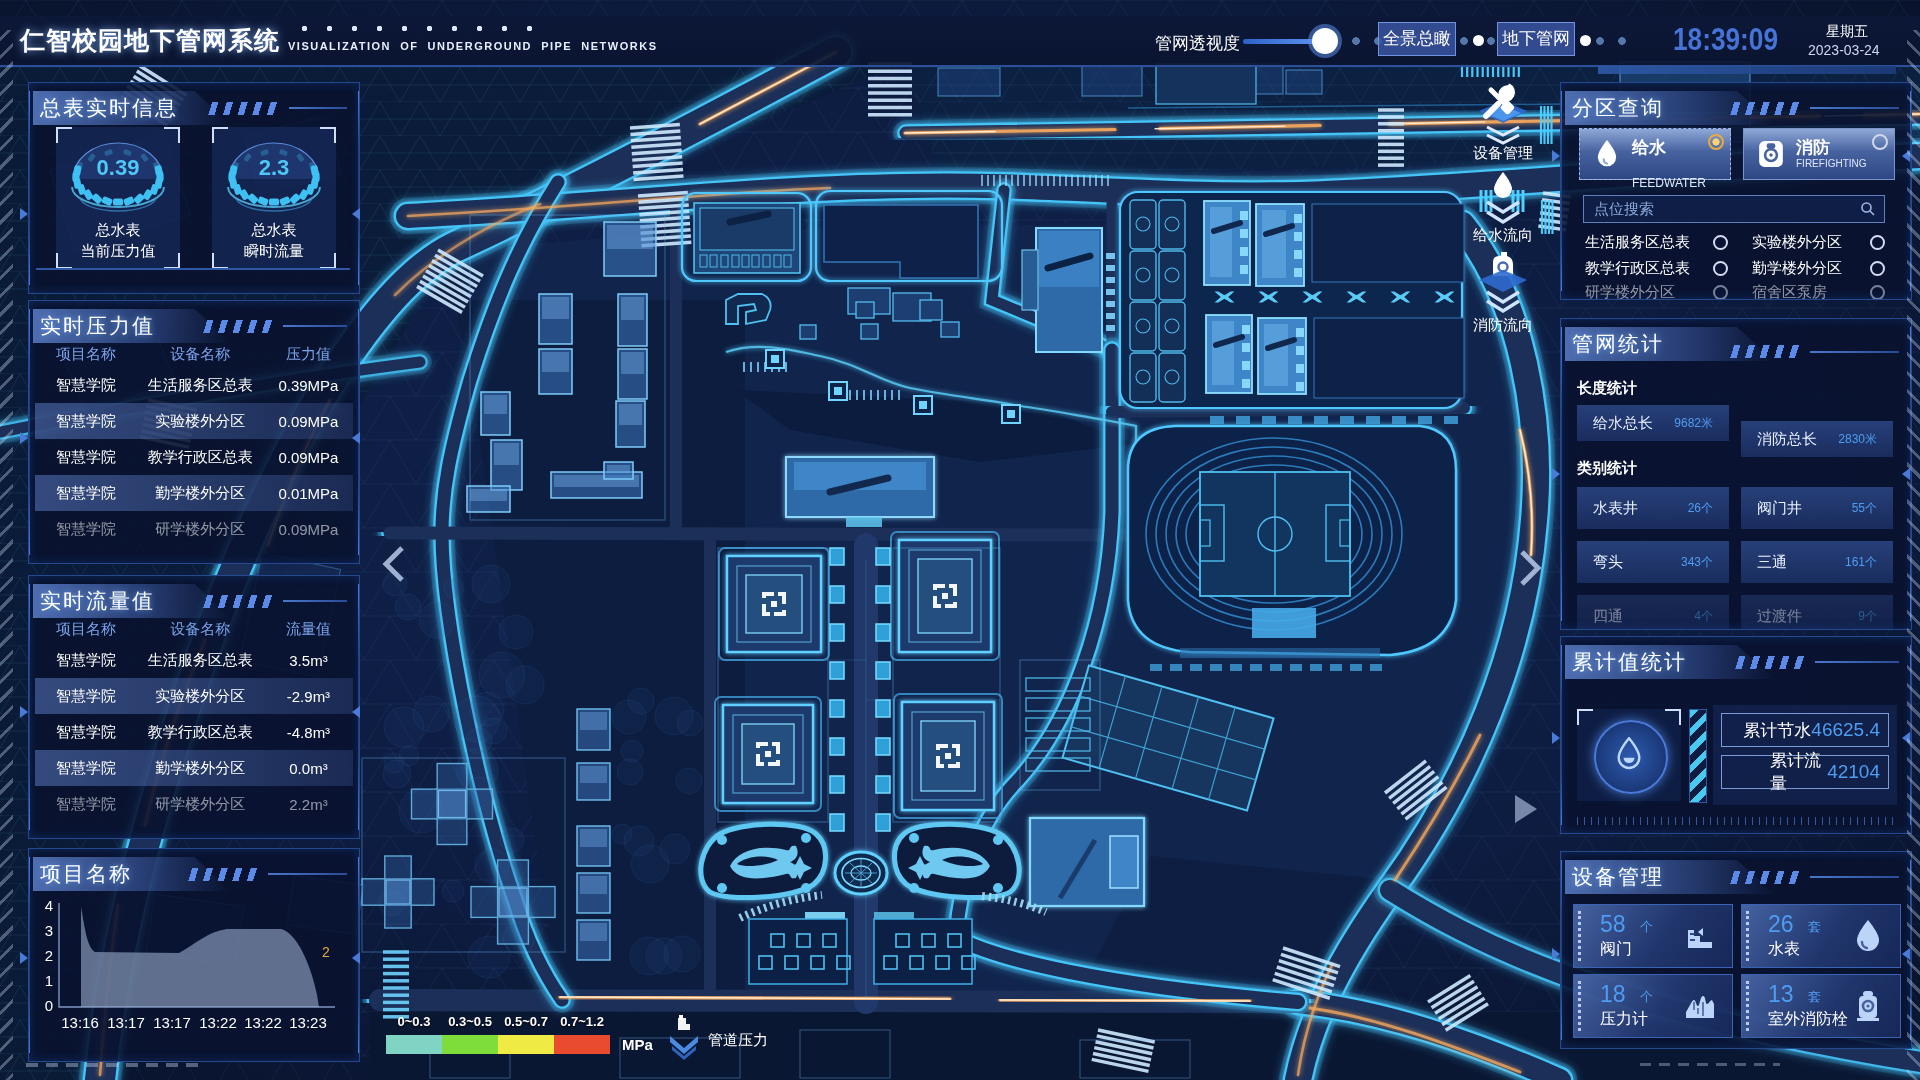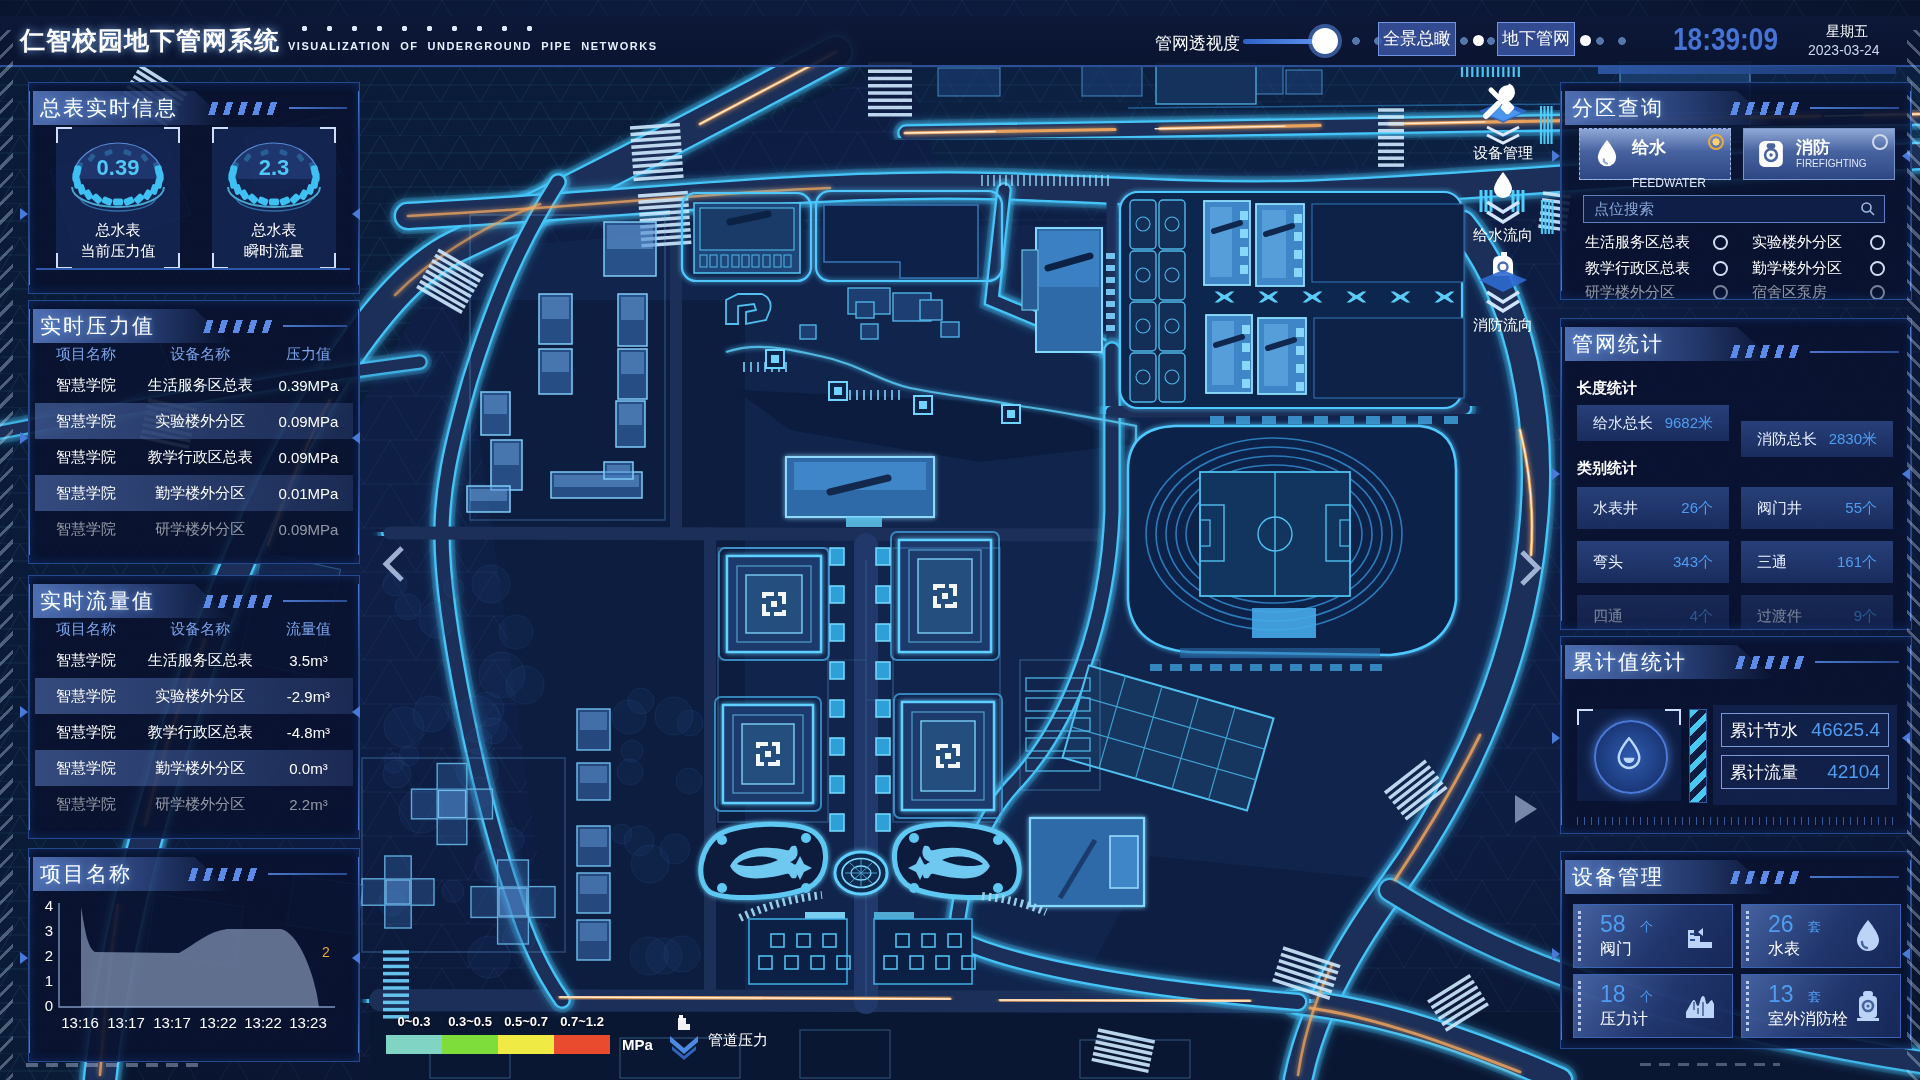--- a/index.html
+++ b/index.html
@@ -13,21 +13,21 @@
 .slashes{position:absolute;top:11px;height:13px;width:72px;background:repeating-linear-gradient(107deg,transparent 0 4px,#5b8ae8 4px 10px,transparent 10px 14px);}
 .hline{position:absolute;top:16px;height:2px;background:linear-gradient(90deg,#4a77cc,#2a4b94);}
 .thead{display:flex;color:#7ba3ea;font-size:15px;}
 .trow{display:flex;color:#fff;font-size:15px;align-items:center;}
 .trow.hl{background:linear-gradient(90deg,rgba(96,130,205,.50),rgba(70,100,170,.28));}
 .c1{width:32%;text-align:center;}
 .c2{width:40%;text-align:center;}
 .c3{width:28%;text-align:center;}
 .statbox{position:absolute;height:36px;background:linear-gradient(180deg,rgba(64,100,180,.55),rgba(38,64,130,.55));display:flex;align-items:center;justify-content:space-between;padding:0 16px;box-sizing:border-box;}
 .statbox .k{color:#e8f0ff;font-size:15px;}
-.statbox .v{color:#4f9df2;font-size:15px;}
+.statbox .v{color:#4f9df2;font-size:12px;}
 .dev{position:absolute;background:linear-gradient(125deg,rgba(90,125,200,.75),rgba(45,72,140,.65) 55%,rgba(28,48,105,.7));border:1px solid #3a62b5;}
 .dev .num{position:absolute;left:26px;top:6px;color:#4f9df2;font-size:23px;}
 .dev:before{content:"";position:absolute;left:4px;top:6px;bottom:6px;width:0;border-left:3px dotted rgba(220,232,255,.8);}
 .dev .unit{position:absolute;left:66px;top:13px;color:#4f9df2;font-size:13px;}
 .dev .lab{position:absolute;left:26px;top:34px;color:#fff;font-size:16px;}
 .dev .ic{position:absolute;right:12px;top:11px;width:40px;height:40px;}
 .gbox{background:rgba(30,55,115,.45);}
 .gbox:before,.gbox:after{content:"";position:absolute;width:14px;height:14px;}
 .gbox:before{left:0;top:0;border-left:2px solid #cfe0ff;border-top:2px solid #cfe0ff;}
 .gbox:after{right:0;top:0;border-right:2px solid #cfe0ff;border-top:2px solid #cfe0ff;}
@@ -1110,26 +1110,26 @@
       </div>
   <div class="gbox" style="position:absolute;left:16px;top:72px;width:104px;height:92px;background:rgba(18,36,80,.6);">
     <div style="position:absolute;left:17px;top:11px;width:70px;height:70px;border-radius:50%;background:radial-gradient(circle,#2d5bb0 0%,#1b3878 70%);border:2px solid #4a7ad8;box-shadow:0 0 12px rgba(80,140,240,.8);"></div>
     <svg width="30" height="34" viewBox="0 0 24 28" style="position:absolute;left:37px;top:28px;">
           <path d="M12 1 C12 1 3.5 11 3.5 17 a8.5 8.5 0 0 0 17 0 C20.5 11 12 1 12 1 Z" fill="none" stroke="#bcd8ff" stroke-width="2"></path>
           <path d="M7.5 17 a4.5 4.5 0 0 0 9 0 Z" fill="#bcd8ff"></path>
         </svg>
   </div>
   <div style="position:absolute;left:128px;top:72px;width:16px;height:92px;background:repeating-linear-gradient(135deg,#49c8f0 0 6px,#0d1c40 6px 13px);border:1px solid #2f5a9f;"></div>
   <div style="position:absolute;left:152px;top:68px;width:184px;height:100px;background:rgba(24,44,95,.55);"></div>
-  <div style="position:absolute;left:160px;top:76px;width:168px;height:34px;border:1px solid #7a9ad8;display:flex;align-items:center;justify-content:space-between;padding:0 8px;box-sizing:border-box;">
+  <div style="position:absolute;left:160px;top:76px;width:168px;height:34px;border:1px solid #7a9ad8;display:flex;align-items:center;justify-content:flex-end;padding:0 8px;box-sizing:border-box;">
     <span style="color:#fff;font-size:17px;">累计节水</span>
         <span style="color:#4f9df2;font-size:19px;">46625.4</span>
   </div>
   <div style="position:absolute;left:160px;top:118px;width:168px;height:34px;border:1px solid #7a9ad8;display:flex;align-items:center;justify-content:space-between;padding:0 8px;box-sizing:border-box;">
-    <span style="color:#fff;font-size:17px;">累计流量</span>
+    <span style="color:#fff;font-size:17px;margin-left:40px;">累计流量</span>
         <span style="color:#4f9df2;font-size:19px;">42104</span>
   </div>
   <div style="position:absolute;left:16px;bottom:8px;right:16px;height:8px;background:repeating-linear-gradient(90deg,#3f6ab8 0 1px,transparent 1px 7px);opacity:.8;"></div>
 </div>
 
 <div class="panel" id="r4" style="left:1560px;top:851px;width:350px;height:196px;">
   <div class="ptitle">
         <div class="bar"></div>
         <div class="txt">设备管理</div>
         <div class="slashes" style="left:165px;"></div>

